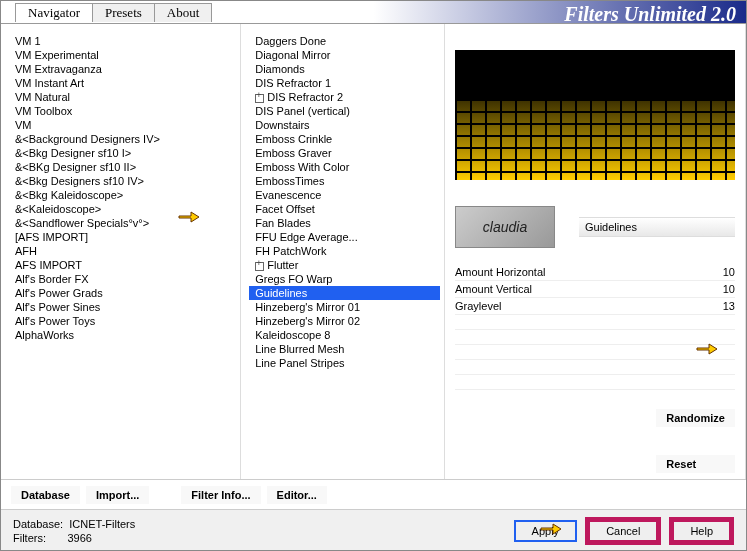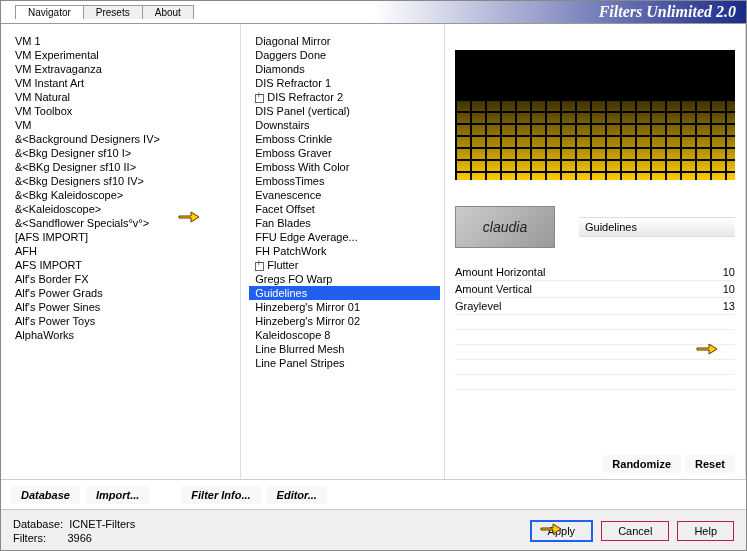--- a/index.html
+++ b/index.html
@@ -1,46 +1,46 @@
 <!DOCTYPE html>
 <html><head>
 <meta charset="utf-8">
 <style>
 * { box-sizing: border-box; margin: 0; padding: 0; }
 body { font-family: "Segoe UI", Tahoma, Arial, sans-serif; font-size: 11px; background: #fff; width: 747px; height: 551px; overflow: hidden; position: relative; border: 1px solid #888; }
 .header { height: 22px; background: linear-gradient(to right, #fff 0%, #fff 50%, #1a2a8a 100%); display: flex; align-items: center; }
 .tabs { display: flex; margin-left: 14px; }
-.tab { padding: 1px 12px; border: 1px solid #999; border-bottom: none; background: #f0f0f0; font-size: 10px; cursor: pointer; margin-right: -1px; }
+.tab { padding: 1px 12px; border: 1px solid #999; border-bottom: none; background: #f0f0f0; font-size: 13px; cursor: pointer; margin-right: -1px; font-family: Liberation Serif, serif; }
 .tab.active { background: #fff; position: relative; z-index: 2; }
-.title { position: absolute; right: 10px; top: 2px; font-family: Georgia, serif; font-style: italic; font-weight: bold; font-size: 16px; color: #fff; }
+.title { position: absolute; right: 10px; top: 2px; font-family: Georgia, serif; font-style: italic; font-weight: bold; font-size: 20px; color: #fff; }
 .main { display: flex; height: 456px; border-top: 1px solid #999; }
 .col { border-right: 1px solid #ddd; display: flex; flex-direction: column; position: relative; }
 .col1 { width: 244px; }
 .col2 { width: 207px; }
 .col3 { flex: 1; padding: 8px 10px; }
 .list { flex: 1; overflow-y: scroll; padding: 4px 0; margin: 6px 4px 6px 8px; }
 .list-item { padding: 1px 6px; white-space: nowrap; font-size: 11px; cursor: pointer; }
 .list-item.selected { background: #2060f0; color: #fff; }
 .list-item.tree { padding-left: 18px; position: relative; }
 .list-item.tree::before { content: ""; position: absolute; left: 6px; top: 4px; width: 7px; height: 7px; border: 1px solid #666; background: #fff; }
 .list-item.tree::after { content: "+"; position: absolute; left: 7px; top: 0px; font-size: 9px; color: #444; }
-.bottom-row { display: flex; gap: 6px; padding: 4px 10px; border-top: 1px solid #ccc; height: 30px; align-items: center; font-style: italic; }
+.bottom-row { display: flex; gap: 6px; padding: 4px 10px; border-top: 1px solid #ccc; height: 30px; align-items: center; }
 .btn-flat { background: #f8f8f8; padding: 3px 10px; font-size: 11px; cursor: pointer; font-weight: bold; }
 .preview { width: 280px; height: 130px; margin: 18px auto 10px; background: linear-gradient(to bottom, #000 0%, #000 38%, #000 38%); position: relative; }
 .grid-area { position: absolute; left: 0; right: 0; top: 38%; bottom: 0; background: repeating-linear-gradient(to right, #000 0 2px, transparent 2px 15px), repeating-linear-gradient(to bottom, #000 0 2px, transparent 2px 12px), linear-gradient(to bottom, #3a2f00, #ffcc00); }
 .filter-bar { display: flex; align-items: center; margin: 16px 0 10px; }
 .thumb { width: 100px; height: 42px; background: linear-gradient(135deg, #ccc, #999); border: 1px solid #888; display: flex; align-items: center; justify-content: center; font-style: italic; font-size: 14px; color: #222; }
 .filter-name { margin-left: 24px; font-size: 11px; background: linear-gradient(to bottom,#fff,#e8e8e8); flex: 1; padding: 3px 6px; border-top: 1px solid #ddd; border-bottom: 1px solid #ddd; }
 .params { margin-top: 6px; }
 .param-row { display: flex; justify-content: space-between; padding: 2px 0; border-bottom: 1px solid #eee; font-size: 11px; position: relative; }
 .stripe { height: 15px; border-bottom: 1px solid #eee; }
-.col3-buttons { position: absolute; bottom: 6px; right: 10px; display: flex; gap: 4px; }
+.col3-buttons { position: absolute; bottom: 6px; right: 10px; display: flex; gap: 28px; flex-direction: column; }
 .footer { height: 42px; padding: 6px 12px; display: flex; justify-content: space-between; align-items: center; background: #f0f0f0; border-top: 1px solid #ccc; }
 .db-info { font-size: 11px; line-height: 14px; }
-.btn { padding: 3px 16px; border: 1px solid #be185d; background: #efefef; font-size: 11px; cursor: pointer; }
+.btn { padding: 3px 16px; border: 5px solid #be185d; background: #efefef; font-size: 11px; cursor: pointer; }
 .btn.primary { border: 2px solid #2060f0; }
 .btns { display: flex; gap: 8px; align-items: center; }
 .pointer { position: absolute; width: 24px; height: 18px; pointer-events: none; }
 .pointer svg { width: 100%; height: 100%; }
 </style>
 </head>
 <body>
 
 <div class="header">
   <div class="tabs">
@@ -73,22 +73,22 @@
         <div class="list-item">AFS IMPORT</div>
         <div class="list-item">Alf's Border FX</div>
         <div class="list-item">Alf's Power Grads</div>
         <div class="list-item">Alf's Power Sines</div>
         <div class="list-item">Alf's Power Toys</div>
         <div class="list-item">AlphaWorks</div>
       </div>
   </div>
   <div class="col col2">
     <div class="list" id="right-list">
+        <div class="list-item">Daggers Done</div>
         <div class="list-item">Diagonal Mirror</div>
-        <div class="list-item">Daggers Done</div>
         <div class="list-item">Diamonds</div>
         <div class="list-item">DIS Refractor 1</div>
         <div class="list-item tree">DIS Refractor 2</div>
         <div class="list-item">DIS Panel (vertical)</div>
         <div class="list-item">Downstairs</div>
         <div class="list-item">Emboss Crinkle</div>
         <div class="list-item">Emboss Graver</div>
         <div class="list-item">Emboss With Color</div>
         <div class="list-item">EmbossTimes</div>
         <div class="list-item">Evanescence</div>

